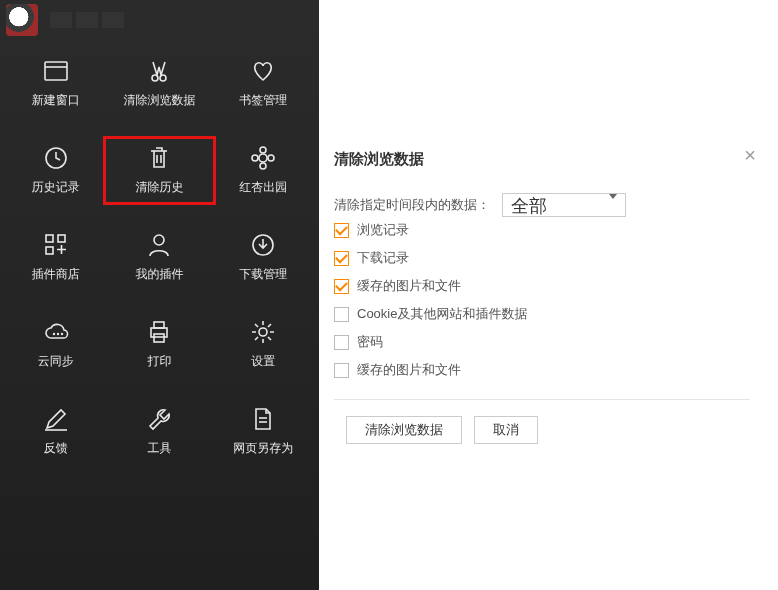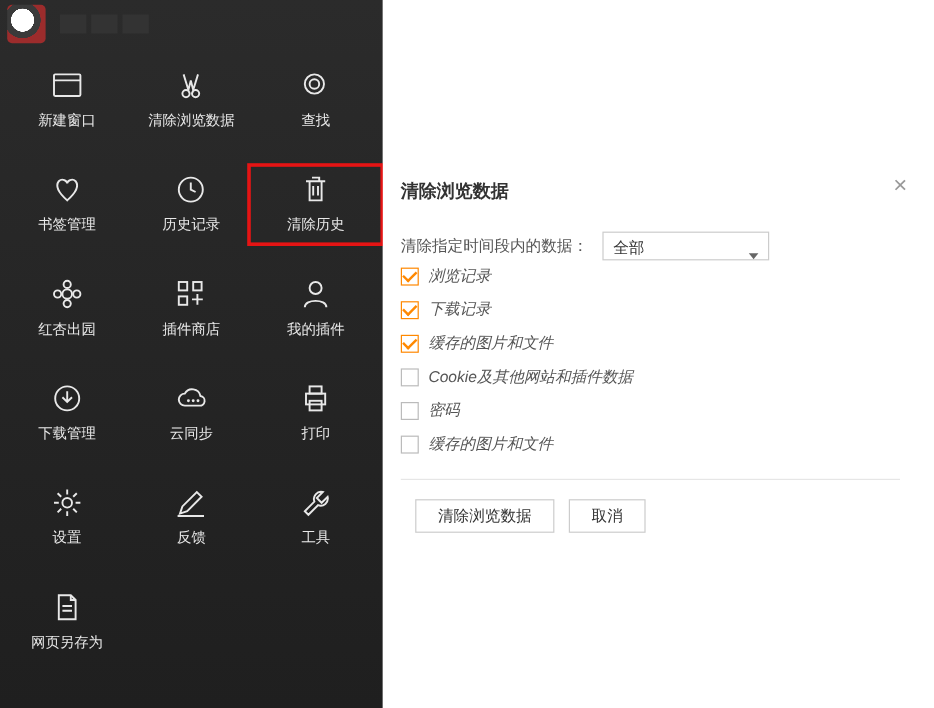--- a/index.html
+++ b/index.html
@@ -43,27 +43,27 @@
   position: absolute; left: 0; top: 130px; right: 0;
   padding: 20px 28px 0 15px;
 }
 .dlg-title { font-size: 15px; color:#333; font-weight: bold; margin-bottom: 24px; }
 .close-x {
   position: absolute; top: 14px; right: 22px;
   font-size: 20px; color:#999; cursor:pointer; background:none; border:none;
 }
 .field-row { display:flex; align-items:center; gap:12px; margin-bottom: 4px; font-size:13px; color:#555; }
 .select {
-  width: 139px; height: 24px; border:1px solid #ccc;
-  display:flex; align-items:flex-end; justify-content:space-between;
-  padding: 0 8px; font-size:13px; color:#333; cursor:pointer; background:#fff;
+  width: 124px; height: 24px; border:1px solid #ccc;
+  display:flex; align-items:flex-start; justify-content:space-between;
+  padding: 0 8px; font-size:18px; color:#333; cursor:pointer; background:#fff;
 }
 .select .arrow { width:0; height:0; border-left:4px solid transparent; border-right:4px solid transparent; border-top:5px solid #666; }
 
-.opts { display:flex; flex-direction:column; gap:10px; margin-bottom: 20px; font-style: italic; }
+.opts { display:flex; flex-direction:column; gap:10px; margin-bottom: 20px; }
 .opt { display:flex; align-items:center; gap:8px; font-size:13px; color:#555; cursor:pointer; }
 .cb {
   width:15px; height:15px; border:1px solid #bbb; background:#fff;
   display:flex; align-items:center; justify-content:center;
 }
 .cb.checked { border-color:#f80; }
 .cb.checked::after {
   content:""; width:9px; height:5px; border-left:2px solid #f80; border-bottom:2px solid #f80;
   transform: rotate(-45deg) translate(1px,-1px);
 }
@@ -101,28 +101,20 @@
         <span class="icon">
           <svg width="26" height="26" viewBox="0 0 26 26">
             <use href="#incognito-icon"></use>
           </svg>
         </span>
         <span class="lbl">清除浏览数据</span>
       </div>
       <div class="cell">
         <span class="icon">
           <svg width="26" height="26" viewBox="0 0 26 26">
-            <use href="#search-icon"></use>
-          </svg>
-        </span>
-        <span class="lbl">查找</span>
-      </div>
-      <div class="cell">
-        <span class="icon">
-          <svg width="26" height="26" viewBox="0 0 26 26">
             <use href="#heart-icon"></use>
           </svg>
         </span>
         <span class="lbl">书签管理</span>
       </div>
       <div class="cell">
         <span class="icon">
           <svg width="26" height="26" viewBox="0 0 26 26">
             <use href="#clock-icon"></use>
           </svg>

